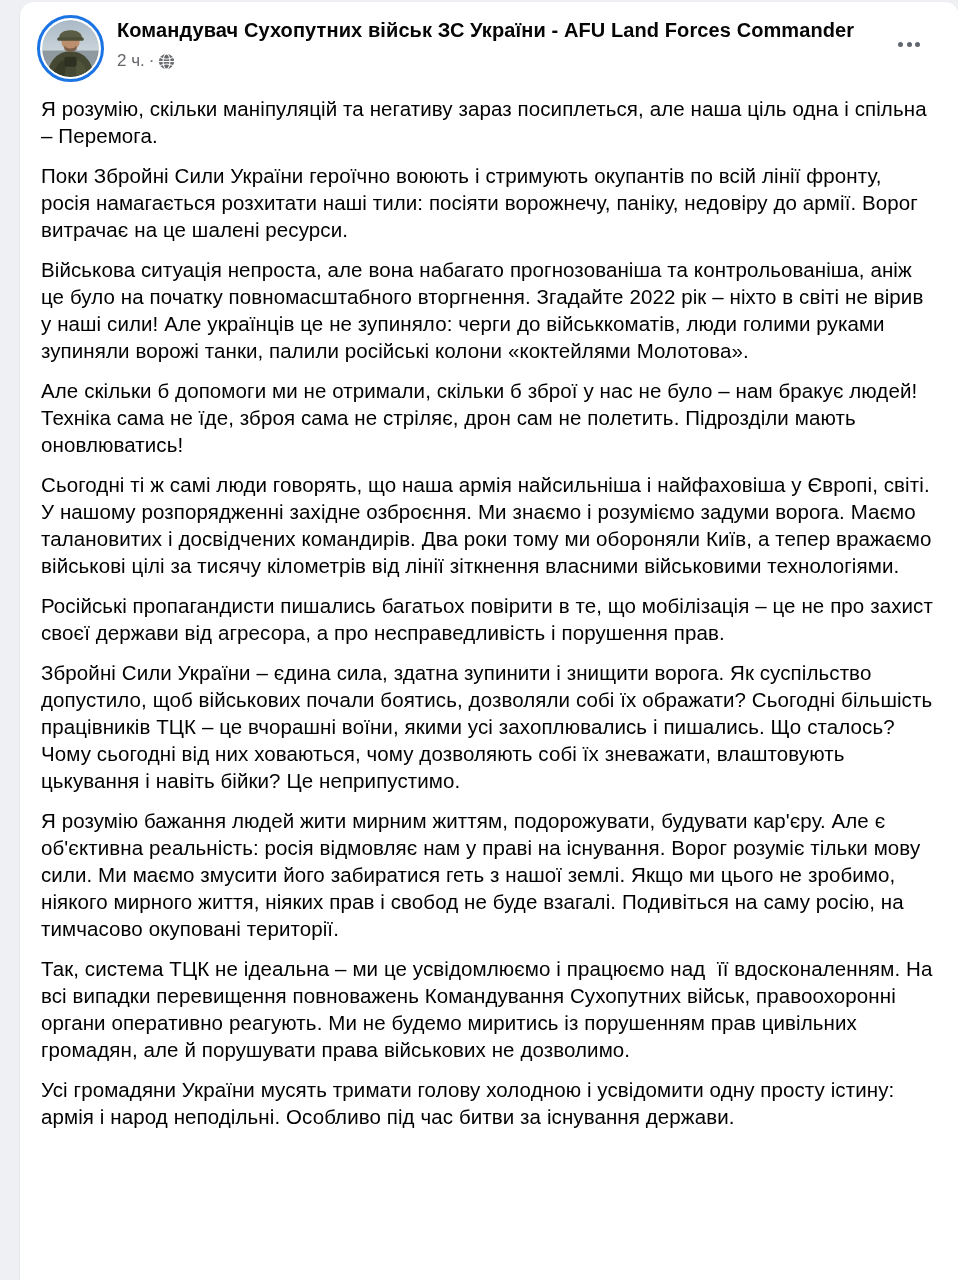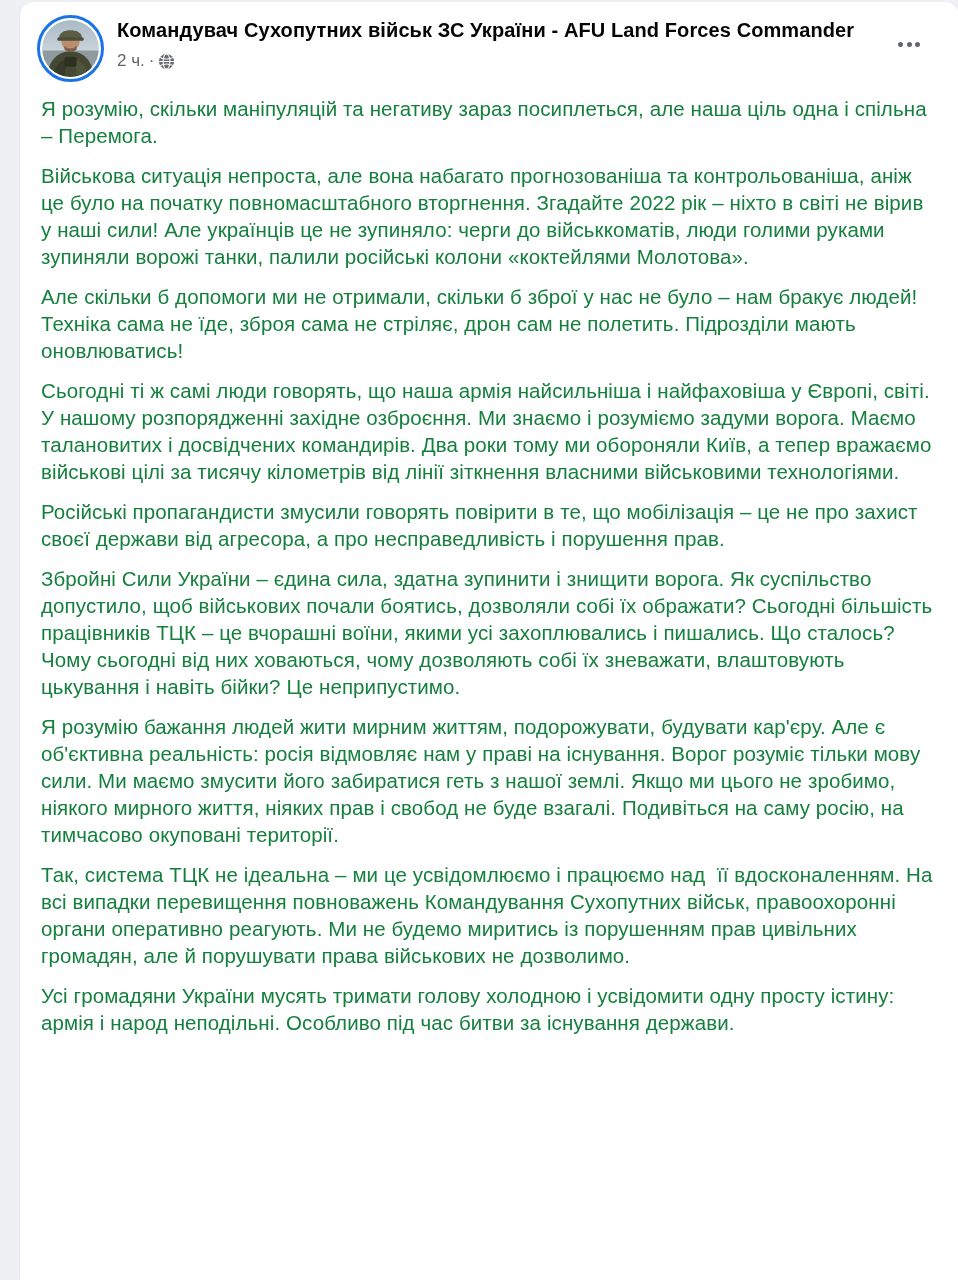--- a/index.html
+++ b/index.html
@@ -77,21 +77,21 @@
   }
   .more-button .dot {
     width: 5px; height: 5px;
     border-radius: 50%;
     background: #606770;
   }
   .post-body {
     padding: 13px 26px 22px 21px;
     font-size: 20.5px;
     line-height: 27px;
-    color: #15803d;
+    color: #000000;
     letter-spacing: 0.1px;
   }
   .post-body p {
     margin: 0 0 13px 0;
     white-space: pre-wrap;
   }
   .post-body p:last-child { margin-bottom: 0; }
 </style>
 </head>
 <body>
@@ -149,23 +149,24 @@
     <div class="more-button">
       <span class="dot"></span>
       <span class="dot"></span>
       <span class="dot"></span>
     </div>
 
   </div>
 
   <div class="post-body">
     <p>Я розумію, скільки маніпуляцій та негативу зараз посиплеться, але наша ціль одна і спільна – Перемога.</p>
+    <p>Поки Збройні Сили України героїчно воюють і стримують окупантів по всій лінії фронту, росія намагається розхитати наші тили: посіяти ворожнечу, паніку, недовіру до армії. Ворог витрачає на це шалені ресурси.</p>
     <p>Військова ситуація непроста, але вона набагато прогнозованіша та контрольованіша, аніж це було на початку повномасштабного вторгнення. Згадайте 2022 рік – ніхто в світі не вірив у наші сили! Але українців це не зупиняло: черги до військкоматів, люди голими руками зупиняли ворожі танки, палили російські колони «коктейлями Молотова».</p>
     <p>Але скільки б допомоги ми не отримали, скільки б зброї у нас не було – нам бракує людей! Техніка сама не їде, зброя сама не стріляє, дрон сам не полетить. Підрозділи мають оновлюватись!</p>
     <p>Сьогодні ті ж самі люди говорять, що наша армія найсильніша і найфаховіша у Європі, світі. У нашому розпорядженні західне озброєння. Ми знаємо і розуміємо задуми ворога. Маємо талановитих і досвідчених командирів. Два роки тому ми обороняли Київ, а тепер вражаємо військові цілі за тисячу кілометрів від лінії зіткнення власними військовими технологіями.</p>
-    <p>Російські пропагандисти змусили говорять повірити в те, що мобілізація – це не про захист своєї держави від агресора, а про несправедливість і порушення прав.</p>
+    <p>Російські пропагандисти пишались багатьох повірити в те, що мобілізація – це не про захист своєї держави від агресора, а про несправедливість і порушення прав.</p>
     <p>Збройні Сили України – єдина сила, здатна зупинити і знищити ворога. Як суспільство допустило, щоб військових почали боятись, дозволяли собі їх ображати? Сьогодні більшість працівників ТЦК – це вчорашні воїни, якими усі захоплювались і пишались. Що сталось? Чому сьогодні від них ховаються, чому дозволяють собі їх зневажати, влаштовують цькування і навіть бійки? Це неприпустимо.</p>
     <p>Я розумію бажання людей жити мирним життям, подорожувати, будувати кар'єру. Але є об'єктивна реальність: росія відмовляє нам у праві на існування. Ворог розуміє тільки мову сили. Ми маємо змусити його забиратися геть з нашої землі. Якщо ми цього не зробимо, ніякого мирного життя, ніяких прав і свобод не буде взагалі. Подивіться на саму росію, на тимчасово окуповані території.</p>
     <p>Так, система ТЦК не ідеальна – ми це усвідомлюємо і працюємо над  її вдосконаленням. На всі випадки перевищення повноважень Командування Сухопутних військ, правоохоронні органи оперативно реагують. Ми не будемо миритись із порушенням прав цивільних громадян, але й порушувати права військових не дозволимо.</p>
     <p>Усі громадяни України мусять тримати голову холодною і усвідомити одну просту істину: армія і народ неподільні. Особливо під час битви за існування держави.</p>
   </div>
 
 </div>
 
 </body></html>

